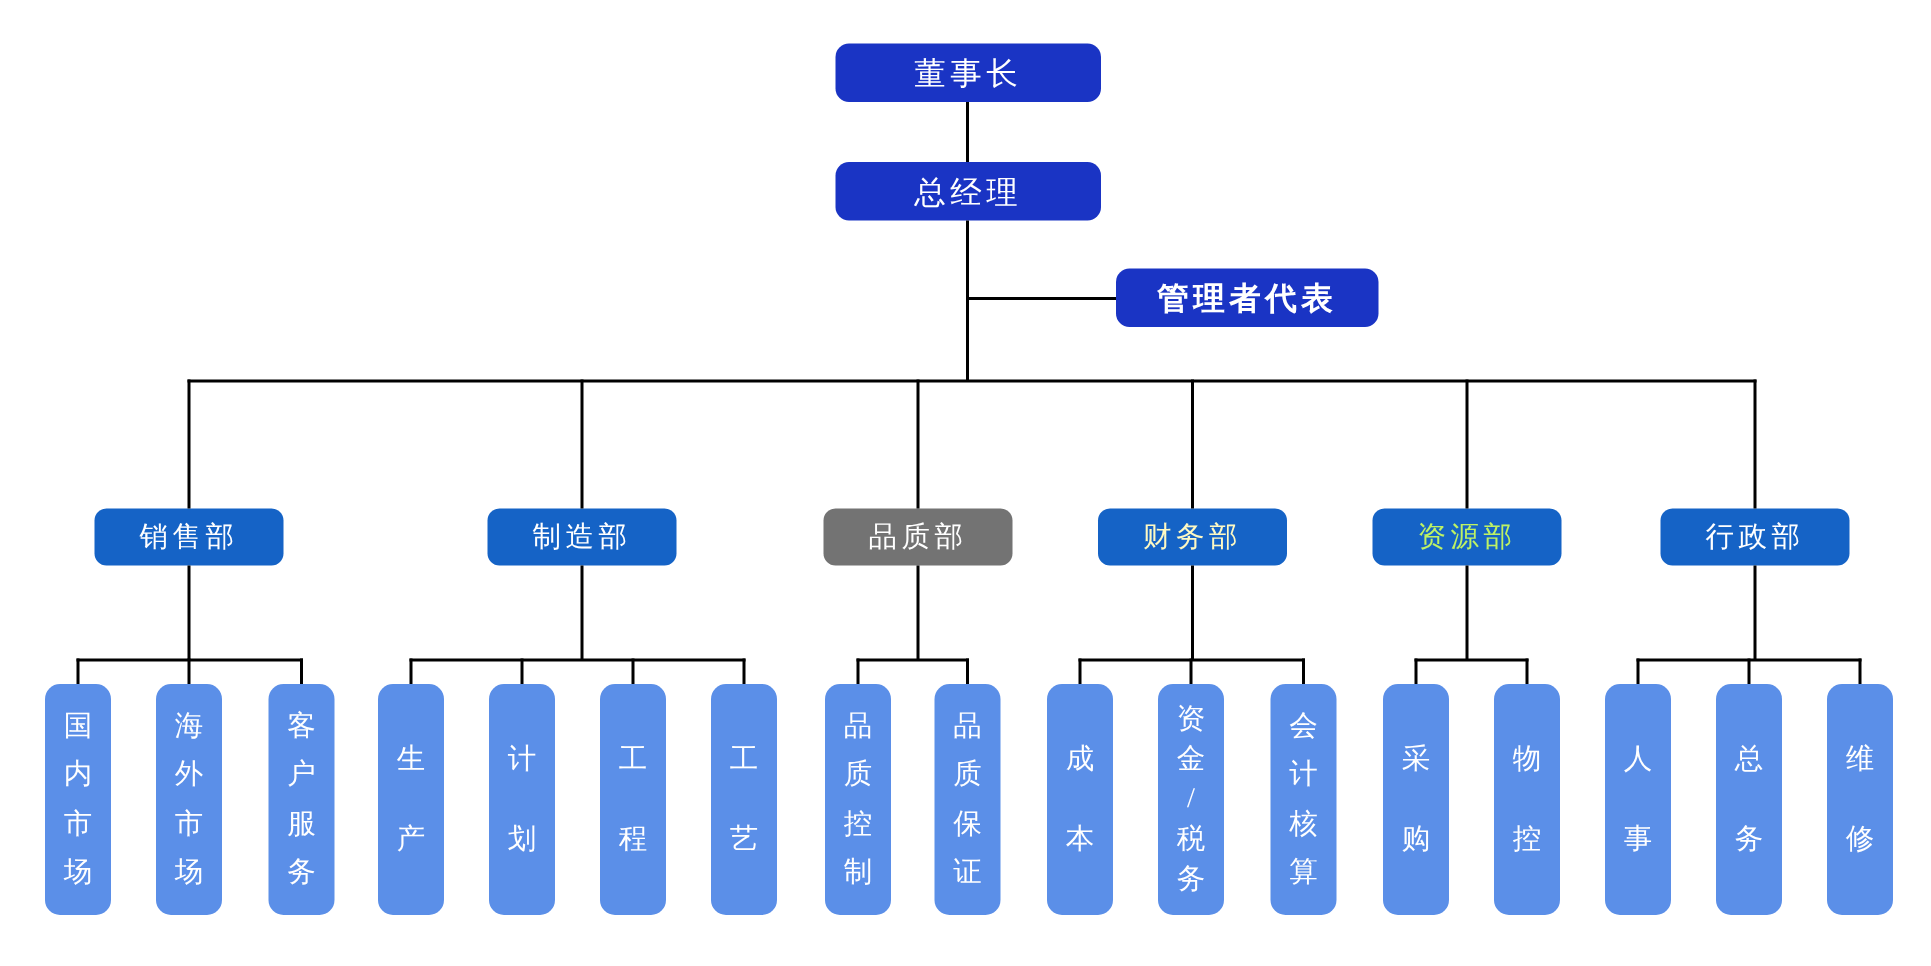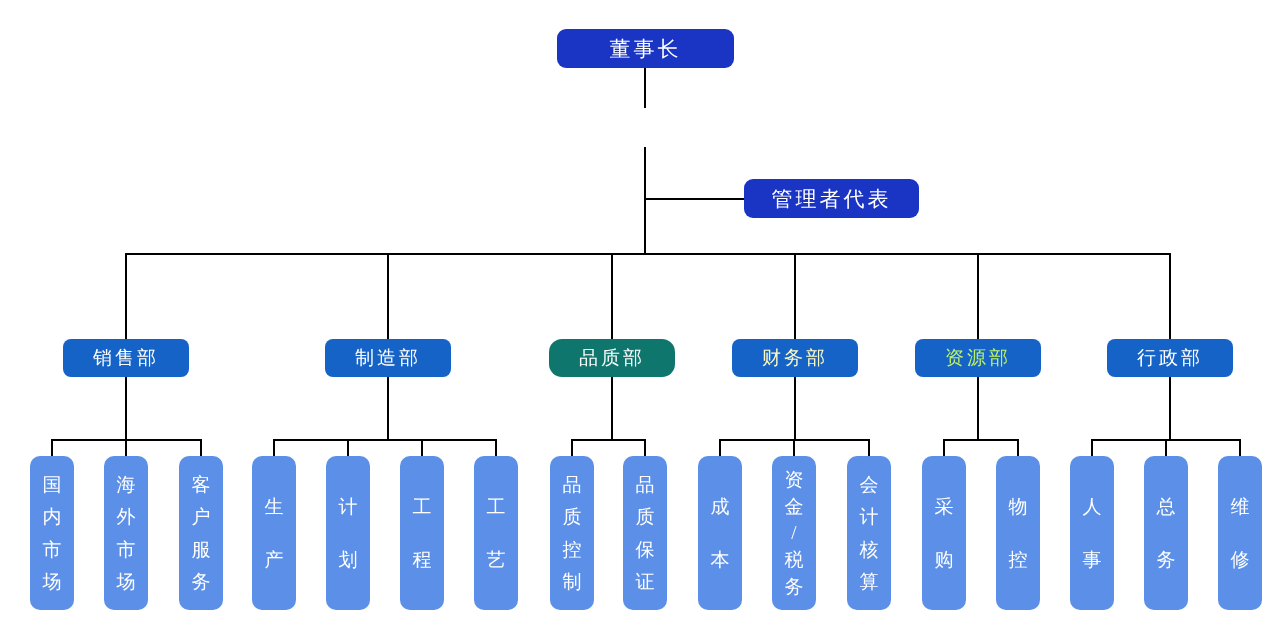--- a/index.html
+++ b/index.html
@@ -49,25 +49,26 @@
   .line { position: absolute; background: #000; }
   .line.h { height: 2px; }
   .line.v { width: 2px; }
 </style>
 </head>
 <body style="background: rgb(255, 255, 255);">
 
 <div class="canvas">
 
   <div class="node root-box" style="left: 557px; top: 29px; background: rgb(26, 52, 196); color: rgb(255, 255, 255);">董事长</div>
-  <div class="node root-box" style="left: 744px; top: 179px; width: 175px; background: rgb(26, 52, 196); color: rgb(255, 255, 255);">管理者代表</div>
+  <div class="node root-box" style="left: 557px; top: 108px; background: rgb(26, 52, 196); color: rgb(255, 255, 255);">总经理</div>
+  <div class="node root-box" style="left: 744px; top: 179px; width: 175px; background: rgb(26, 52, 196); color: rgb(255, 255, 255); font-weight: bold;">管理者代表</div>
 
   <div class="node dept-box" style="left: 63px; top: 339px; background: rgb(21, 99, 198); color: rgb(255, 255, 255);">销售部</div>
   <div class="node dept-box" style="left: 325px; top: 339px; background: rgb(21, 99, 198); color: rgb(255, 255, 255);">制造部</div>
-  <div class="node dept-box" style="left: 549px; top: 339px; background: #0f766e; color: rgb(255, 255, 255); border-radius: 13px;">品质部</div>
+  <div class="node dept-box" style="left: 549px; top: 339px; background: #737373; color: rgb(255, 255, 255);">品质部</div>
   <div class="node dept-box" style="left: 732px; top: 339px; background: rgb(21, 99, 198); color: #fef9c3;">财务部</div>
   <div class="node dept-box" style="left: 915px; top: 339px; background: rgb(21, 99, 198); color: #bef264;">资源部</div>
   <div class="node dept-box" style="left: 1107px; top: 339px; background: rgb(21, 99, 198); color: rgb(255, 255, 255);">行政部</div>
 
   <div class="node leaf-box" style="left: 30px; top: 456px; background: rgb(91, 143, 232); color: rgb(255, 255, 255);">
       <div class="vtext">
         <span>国</span>
         <span>内</span>
         <span>市</span>
         <span>场</span>

